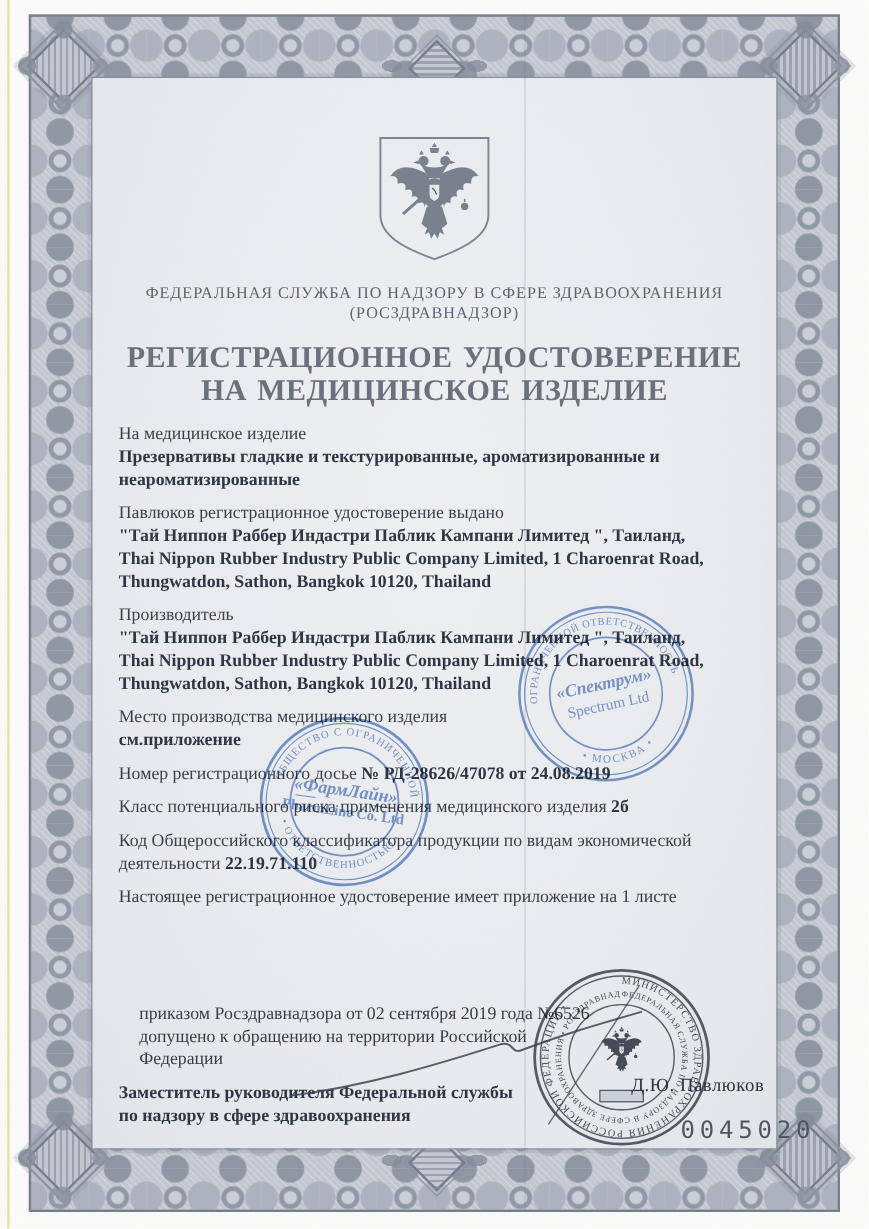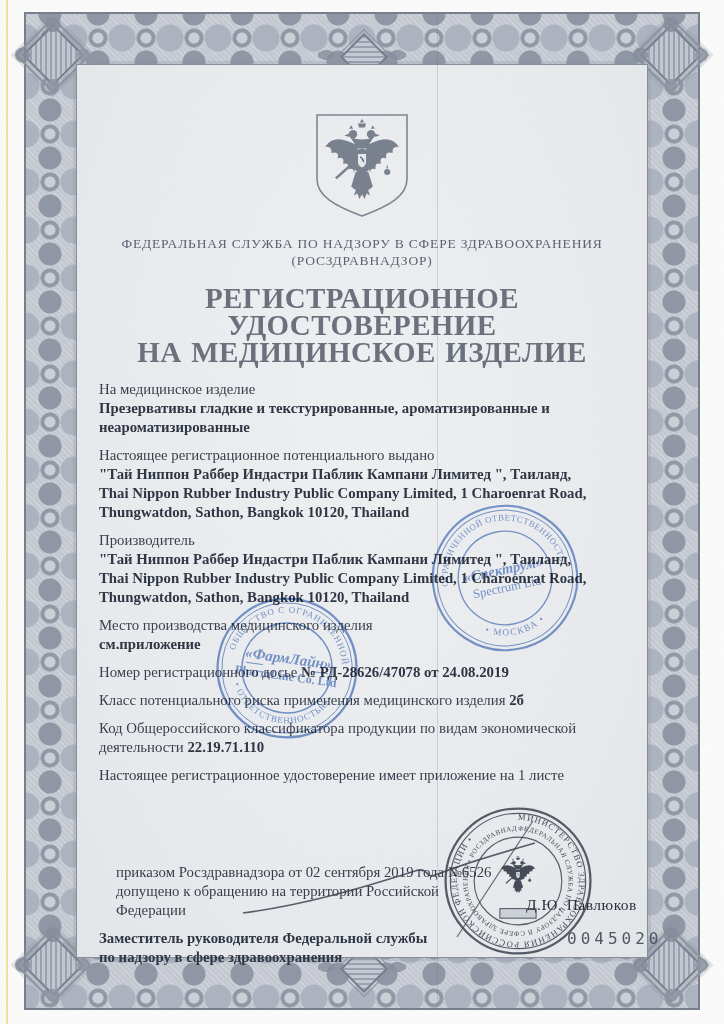--- a/index.html
+++ b/index.html
@@ -39,36 +39,36 @@
          radial-gradient(ellipse 14px 8px at 13% 50%, #878e9b 0 60%, transparent 61%),
          radial-gradient(ellipse 14px 8px at 87% 50%, #878e9b 0 60%, transparent 61%);}
   .m-top{left:314px;top:27px;} .m-bottom{left:314px;top:939px;}
   
   .content{position:absolute;left:76px;top:64px;width:572px;height:894px;box-sizing:border-box;z-index:4;
          background:radial-gradient(ellipse at 50% 40%, #f0f1f3 0%, #e9ebee 70%, #e4e7ea 100%);
          border:1px solid #868d9a;box-shadow:0 0 0 3px rgba(134,141,154,.22);}
   .emblem{display:block;margin:46px auto 0;}
   .authority{margin-top:12px;text-align:center;font-size:13.5px;line-height:17px;
          letter-spacing:.8px;color:#59616e;}
-  .doc-title{margin-top:16px;text-align:center;font-weight:700;font-size:29px;line-height:27px;
+  .doc-title{margin-top:16px;text-align:center;font-weight:700;font-size:25px;line-height:27px;
          letter-spacing:.4px;word-spacing:2px;color:#696f7b;}
   .issue-line{margin-top:6px;text-align:center;font-weight:700;font-size:16.5px;color:#3a4150;letter-spacing:.3px;}
   .body{margin:14px 26px 0 22px;font-size:14.8px;line-height:19px;}
   .para{margin:0 0 9px 0;}
   .line{display:block;}
   .pre{white-space:pre-line;}
   .val{font-weight:700;color:#2c3340;}
   .lbl{color:#363d49;}
   .spacer{height:69px;}
   .order{max-width:396px;margin-left:17px;}
   .signer{margin-top:5px;font-weight:700;max-width:360px;color:#2c3340;}
   .sig-name{position:absolute;left:526px;top:896px;z-index:6;font-weight:400;font-size:15.5px;
          letter-spacing:.5px;color:#272d38;}
   .serial{position:absolute;left:567px;top:929px;z-index:6;font-family:"DejaVu Sans Mono",monospace;
-         font-size:16px;letter-spacing:4px;color:#4e545f;}
+         font-size:20px;letter-spacing:4px;color:#4e545f;}
   .stamp{position:absolute;z-index:5;mix-blend-mode:multiply;}
   .stamp-pharmline{left:212px;top:593px;transform:rotate(8deg);opacity:.82;}
   .stamp-spectrum{left:427px;top:500px;transform:rotate(-12deg);opacity:.8;}
   .seal{left:437px;top:800px;opacity:.92;}
   .signature-svg{position:absolute;left:225px;top:815px;z-index:6;}
   .noise{position:absolute;inset:0;z-index:9;pointer-events:none;opacity:.4;}
 </style>
 </head>
 <body>
 
@@ -130,21 +130,21 @@
 
     <div class="body">
 
       <p class="para">
         <span class="line lbl">На медицинское изделие</span>
         <span class="line val pre">Презервативы гладкие и текстурированные, ароматизированные и
 неароматизированные</span>
       </p>
 
       <p class="para">
-        <span class="line lbl">Настоящее регистрационное потенциального выдано</span>
+        <span class="line lbl">Павлюков регистрационное удостоверение выдано</span>
         <span class="line val pre">"Тай Ниппон Раббер Индастри Паблик Кампани Лимитед ", Таиланд,
 Thai Nippon Rubber Industry Public Company Limited, 1 Charoenrat Road,
 Thungwatdon, Sathon, Bangkok 10120, Thailand</span>
       </p>
 
       <p class="para">
         <span class="line lbl">Производитель</span>
         <span class="line val pre">"Тай Ниппон Раббер Индастри Паблик Кампани Лимитед ", Таиланд,
 Thai Nippon Rubber Industry Public Company Limited, 1 Charoenrat Road,
 Thungwatdon, Sathon, Bangkok 10120, Thailand</span>

